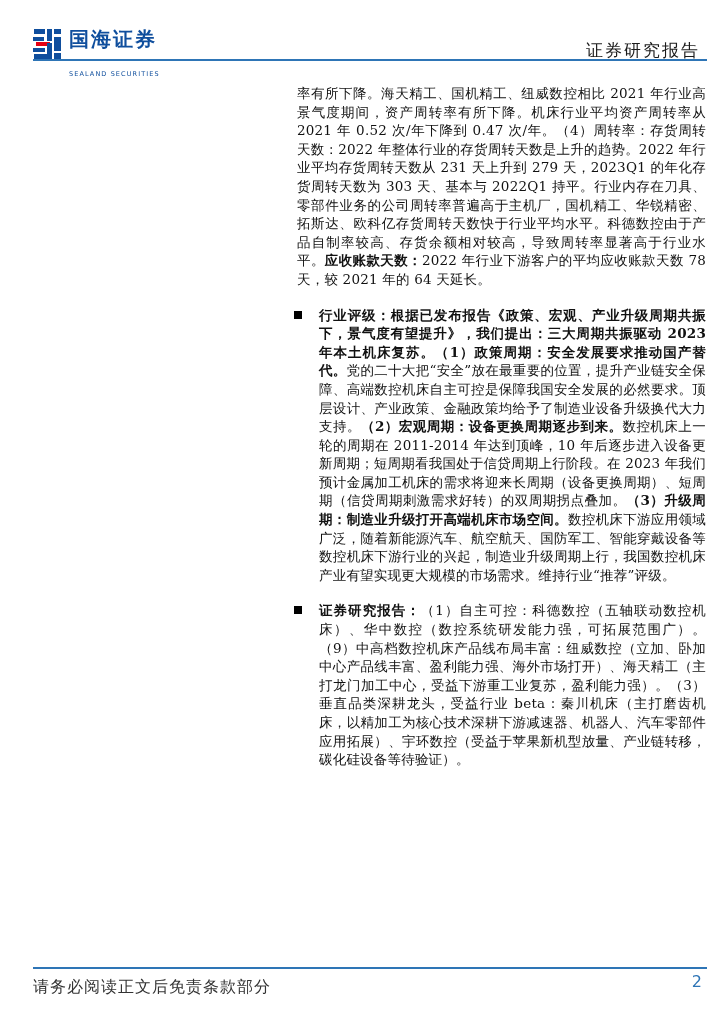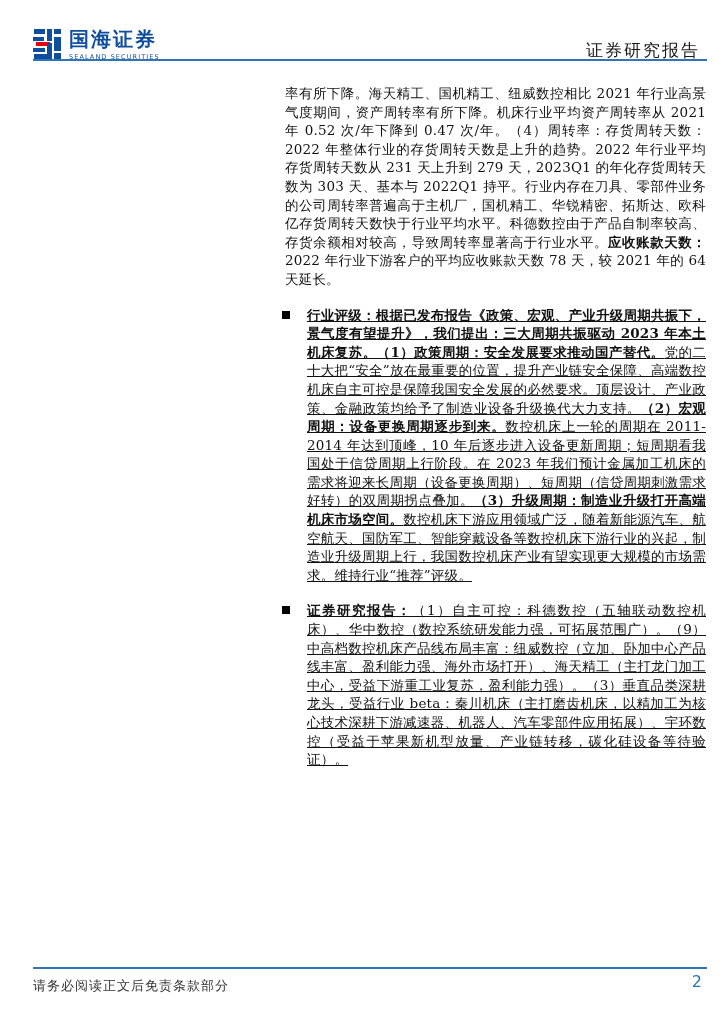--- a/index.html
+++ b/index.html
@@ -3,21 +3,21 @@
 <meta charset="utf-8">
 <style>
   html,body { margin:0; padding:0; background:#ffffff; }
   .page {
     position:relative; width:724px; height:1024px; background:#ffffff;
     overflow:hidden; font-family:"DejaVu Serif","Liberation Serif",serif; color:#111;
   }
   
   .logo { position:absolute; left:33px; top:29px; display:flex; align-items:flex-start; gap:7px; }
   .logo-icon { width:29px; height:30px; position:relative; }
-  .logo-text { display:flex; flex-direction:column; line-height:1; }
+  .logo-text { display:flex; flex-direction:column; line-height:1;gap:17px; }
   .logo-cn {
     font-family:"DejaVu Sans","Liberation Sans",sans-serif;
     font-size:20px; font-weight:bold; color:#0f4e9d; letter-spacing:2px;
   }
   .logo-en {
     font-family:"DejaVu Sans","Liberation Sans",sans-serif;
     font-size:6.5px; color:#0f4e9d; letter-spacing:1.1px; margin-top:5px;
   }
   .report-type {
     position:absolute; right:24px; top:39px; font-size:17px; color:#1a1a1a;
@@ -25,30 +25,30 @@
     text-align:right;
   }
   .header-rule { position:absolute; left:33px; top:59px; width:674px; height:2px; background:#2e75b6; }
 
   
   .body-col {
     position:absolute; left:285px; top:84px; width:421px;
     font-size:13.5px; line-height:18.6px; text-align:justify;
     letter-spacing:0.2px;
   }
-  .para { margin:0 0 17px 0; }
-  .para.bulleted { position:relative; padding-left:22px;text-decoration:underline; }
+  .para { margin:0 0 17px 12px; }
+  .para.bulleted { position:relative; padding-left:22px; }
   .bullet-marker {
     position:absolute; left:-3px; top:5px; width:8px; height:8px; background:#000;
   }
   .para b { font-weight:bold; }
 
   
   .footer-rule { position:absolute; left:33px; top:967px; width:674px; height:2px; background:#2e75b6; }
-  .disclaimer { position:absolute; left:33px; top:977px; font-size:13px; color:#333; letter-spacing:1px; }
+  .disclaimer { position:absolute; left:33px; top:977px; font-size:16px; color:#333; letter-spacing:1px; }
   .page-num {
     position:absolute; right:22px; top:972px; font-size:16px; color:#2e75b6;
     font-family:"DejaVu Sans","Liberation Sans",sans-serif;
   }
 </style>
 </head>
 <body>
 
 <div class="page">
 

